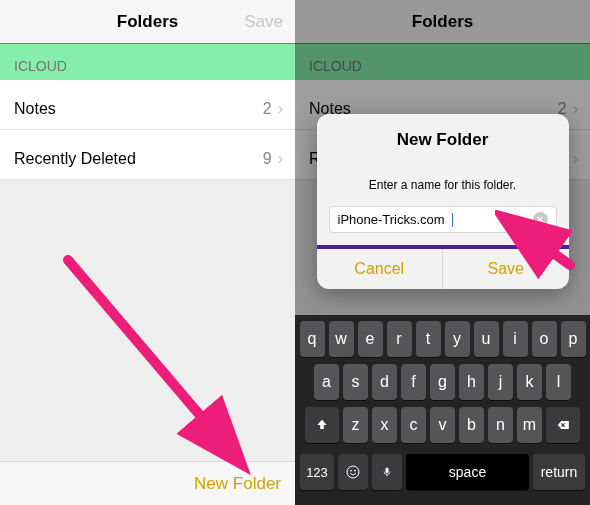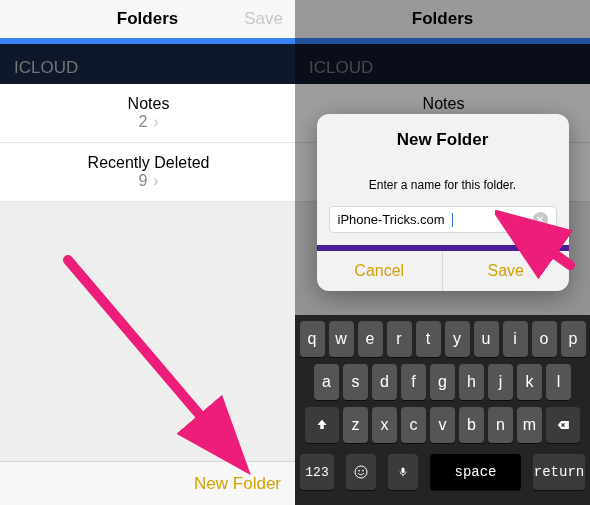--- a/index.html
+++ b/index.html
@@ -15,55 +15,54 @@
     position: relative;
     width: 295px;
     height: 505px;
     overflow: hidden;
   }
   .panel-left { background: #f7f7f7; }
   .panel-right { background: #f7f7f7; }
   .header {
     height: 44px;
     background: #f7f7f7;
-    border-bottom: 6px solid #3b82f6;
+    border-bottom: 1px solid #3b82f6;
     position: relative;
     display: flex;
     align-items: center;
     justify-content: center;
   }
   .header-title {
     font-size: 17px;
     font-weight: 600;
     color: #000;
   }
   .header-edit {
     position: absolute;
     right: 12px;
     top: 50%;
     transform: translateY(-50%);
     font-size: 17px;
     color: #c7c7c7;
     cursor: pointer;
   }
   .section-header {
-    font-size: 17px;
+    font-size: 14px;
     color: #757579;
     padding: 14px 14px 6px;
-    background: #0f172a;
+    background: #86efac;
   }
   .row {
     background: #fff;
     border-bottom: 1px solid #e3e3e4;
-    padding: 11px 12px 11px 14px;
+    padding: 20px 12px 11px 14px;
     display: flex;
     align-items: center;
     justify-content: space-between;
     cursor: pointer;
-    flex-direction: column;
   }
   .row:first-of-type { border-top: 1px solid #e3e3e4; }
   .row-label { font-size: 16px; color: #000; }
   .row-right { display: flex; align-items: center; gap: 6px; }
   .row-count { font-size: 16px; color: #888; }
   .chevron { color: #c3c3c6; font-size: 16px; line-height: 1; }
   .fill { flex: 1; background: #eeeeef; }
   .bottom-bar {
     height: 44px;
     border-top: 1px solid #d7d7d8;
@@ -118,21 +117,21 @@
     width: 15px; height: 15px;
     border-radius: 50%;
     background: #c7c7cc;
     display: flex; align-items: center; justify-content: center;
     color: #fff;
     font-size: 10px;
     cursor: pointer;
   }
   .dialog-buttons {
     display: flex;
-    border-top: 6px solid #4c1d95;
+    border-top: 4px solid #4c1d95;
   }
   .dialog-btn {
     flex: 1;
     text-align: center;
     padding: 11px 0;
     font-size: 16px;
     color: #d1a200;
     cursor: pointer;
   }
   .dialog-btn + .dialog-btn { border-left: 1px solid #d7d7d9; font-weight: 400; }
@@ -168,21 +167,21 @@
   }
   .key.letter { width: 25px; }
   .key.mod { background: #3b3b3d; }
   .key.shift { width: 34px; }
   .key.bksp { width: 34px; }
   .key.num { width: 34px; font-size: 13px; }
   .key.emoji { width: 30px; font-size: 16px; }
   .key.mic { width: 30px; }
   .key.space { flex: 1; font-size: 14px; background: #000000; }
   .key.return { width: 52px; font-size: 14px; }
-  .krow.bottom { gap: 12px; padding: 4px 2px; font-family: Liberation Mono, monospace; }
+  .krow.bottom { gap: 4px; padding: 4px 2px; }
   .krow3 { padding: 0 2px; }
 
   
   .arrow {
     position: absolute;
     z-index: 5;
     pointer-events: none;
   }
 </style>
 </head>

